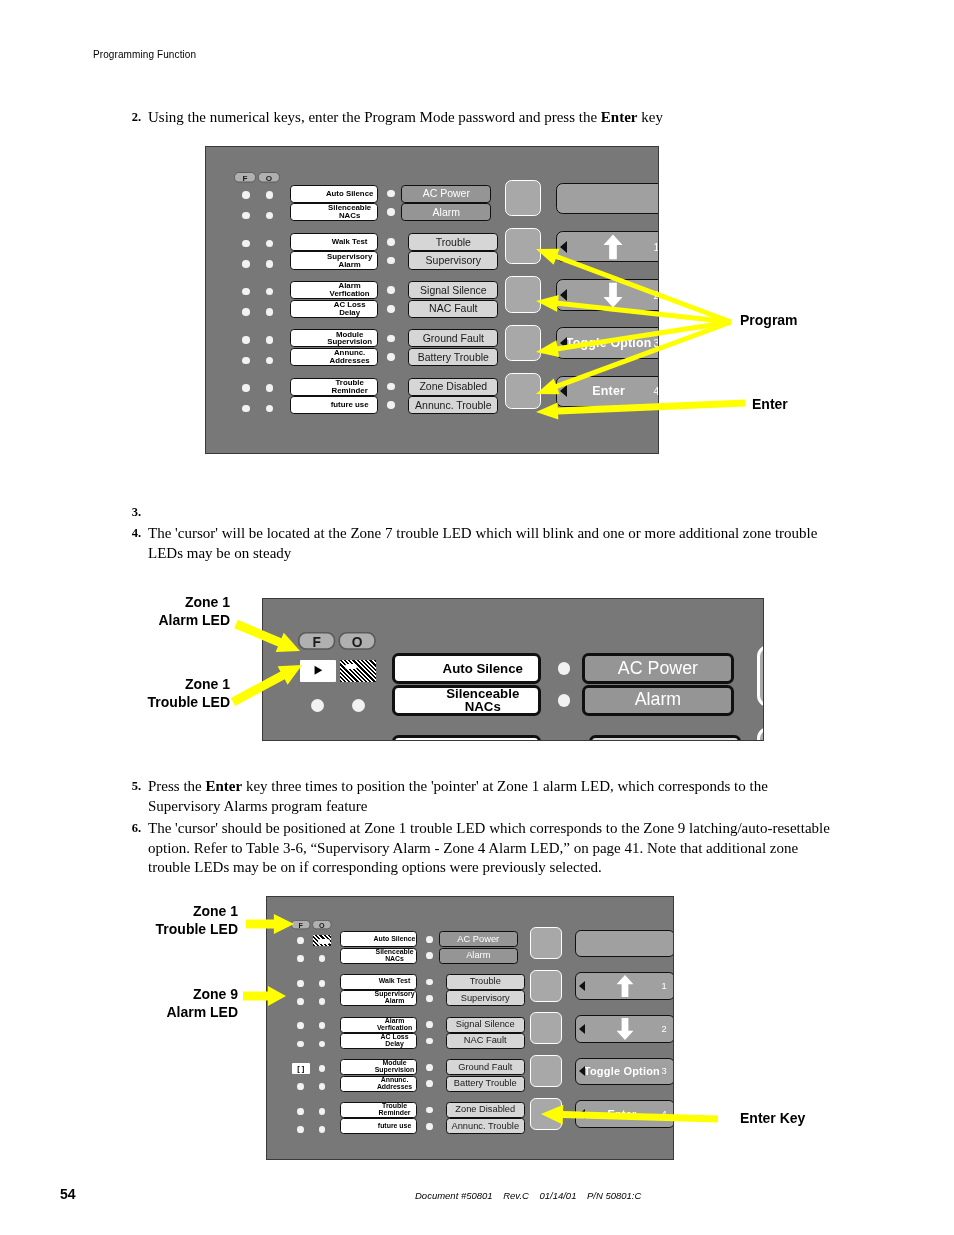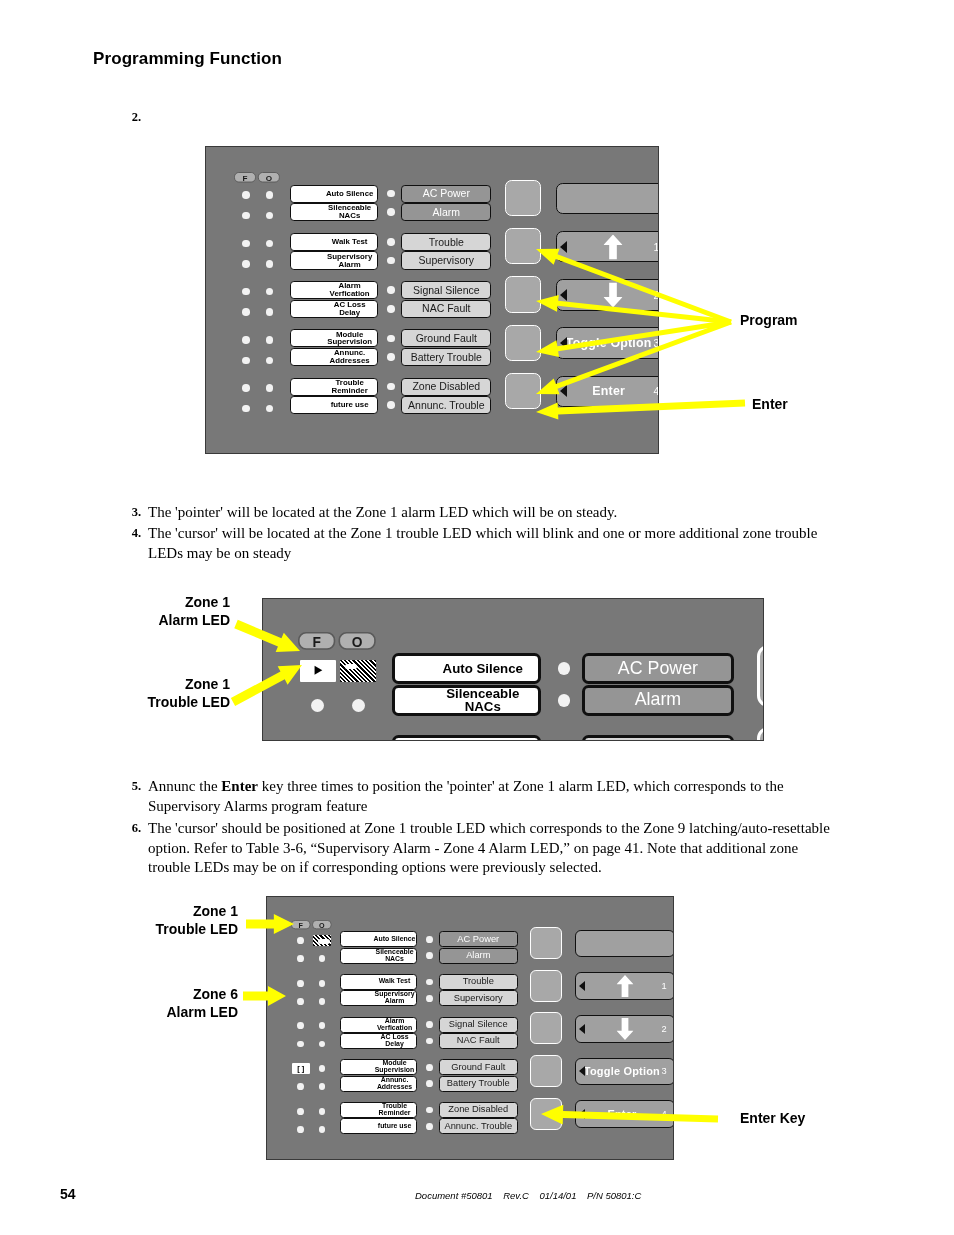--- a/index.html
+++ b/index.html
@@ -7,21 +7,21 @@
     width:954px;height:1235px;background:#ffffff;
     font-family:"Liberation Serif", serif;
     position:relative;overflow:hidden;
   }
   .page{position:absolute;inset:0;}
 
   
   .hdr{
     position:absolute;left:93px;top:49px;
     font-family:"Liberation Sans", sans-serif;
-    font-weight:bold;font-size:17px;color:#000;letter-spacing:.1px;
+    font-weight:normal;font-size:10px;color:#000;letter-spacing:.1px;
   }
   .ftr-page{
     position:absolute;left:60px;top:1186px;
     font-family:"Liberation Sans", sans-serif;
     font-weight:bold;font-size:14px;color:#000;
   }
   .ftr-doc{
     position:absolute;left:415px;top:1190px;
     font-family:"Liberation Sans", sans-serif;
     font-style:italic;font-size:9.5px;color:#000;white-space:pre;
@@ -98,21 +98,21 @@
   }
   
   .lbl-g{
     position:absolute;border:2px solid #101010;border-radius:4px;
     box-sizing:border-box;
     font-family:"Liberation Sans", sans-serif;
     display:flex;align-items:center;justify-content:center;
     text-align:center;line-height:1;
   }
   .lbl-g.dark{background:#959595;color:#ffffff;}
-  .lbl-g.light{background:#d6d6d6;color:#1a1a1a;}
+  .lbl-g.light{background:#d6d6d6;color:#1a1a1a;margin-left:7px;}
 
   
   .key-sq{
     position:absolute;background:#a8a8a8;border:2px solid #ffffff;
     border-radius:7px;box-sizing:border-box;
   }
   
   .key-wide{
     position:absolute;background:#a0a0a0;border:2px solid #101010;
     border-radius:7px;box-sizing:border-box;
@@ -136,20 +136,21 @@
 </style>
 </head>
 <body>
 
 <div class="page">
 
   <div class="hdr">Programming Function</div>
 
   <div class="step" style="left:123px;top:108px;width:700px;">
     <div class="num">2.</div>
+    <div class="body"><span>Using the numerical keys, enter the Program Mode password and press the </span><b>Enter</b><span> key</span></div>
   </div>
 
   <div class="panel" id="fig1-panel" style="left:205px;top:146px;width:452px;height:306px;">
       <div class="panel-inner">
         <div class="fo-head" style="left: 28.325px; top: 25.19px; transform: scale(0.955); transform-origin: left top; gap: 2px;">
           <div class="fo-tag">F</div>
           <div class="fo-tag">O</div>
         </div>
         <div class="led" style="width: 7.64px; height: 7.64px; left: 35.965px; top: 44.29px; position: absolute;"></div>
         <div class="led" style="width: 7.64px; height: 7.64px; left: 59.84px; top: 44.29px; position: absolute;"></div>
@@ -232,26 +233,25 @@
           <div class="knum" style="font-size: 10.505px; right: 8.595px;">4</div>
         </div>
       </div>
     </div>
 
   <div class="callout" style="left:740px;top:312px;">Program</div>
   <div class="callout" style="left:752px;top:396px;">Enter</div>
 
   <div class="step" style="left:123px;top:503px;width:720px;">
     <div class="num">3.</div>
-    <div class="body">The 'pointer' will be located at the Zone 1 alarm LED which will be on steady.</div>
   </div>
 
   <div class="step" style="left:123px;top:524px;width:705px;">
     <div class="num">4.</div>
-    <div class="body">The 'cursor' will be located at the Zone 1 trouble LED which will blink and one or more additional zone trouble LEDs may be on steady</div>
+    <div class="body">The 'cursor' will be located at the Zone 7 trouble LED which will blink and one or more additional zone trouble LEDs may be on steady</div>
   </div>
 
   <div class="panel" id="fig2-panel" style="left:262px;top:598px;width:500px;height:141px;">
       <div class="panel-inner">
         <div class="fo-head" style="left: 35.3px; top: 33.16px; transform: scale(1.62); transform-origin: left top; gap: 2px;">
           <div class="fo-tag">F</div>
           <div class="fo-tag">O</div>
         </div>
         <div class="led-pointer" style="width: 35.64px; height: 22.68px; left: 36.92px; top: 60.7px; font-size: 14.58px; position: absolute;">⯈</div>
         <div class="led-blink" style="width: 35.64px; height: 22.68px; left: 77.42px; top: 60.7px; position: absolute;"></div>
@@ -270,21 +270,21 @@
       </div>
     </div>
 
   <div class="callout" style="left:120px;top:594px;text-align:right;width:110px;">Zone 1
 Alarm LED</div>
   <div class="callout" style="left:110px;top:676px;text-align:right;width:120px;">Zone 1
 Trouble LED</div>
 
   <div class="step" style="left:123px;top:777px;width:710px;">
     <div class="num">5.</div>
-    <div class="body"><span>Annunc the </span><b>Enter</b><span> key three times to position the 'pointer' at Zone 1 alarm LED, which corresponds to the Supervisory Alarms program feature</span></div>
+    <div class="body"><span>Press the </span><b>Enter</b><span> key three times to position the 'pointer' at Zone 1 alarm LED, which corresponds to the Supervisory Alarms program feature</span></div>
   </div>
 
   <div class="step" style="left:123px;top:819px;width:712px;">
     <div class="num">6.</div>
     <div class="body">The 'cursor' should be positioned at Zone 1 trouble LED which corresponds to the Zone 9 latching/auto-resettable option.  Refer to Table 3-6, “Supervisory Alarm - Zone 4 Alarm LED,” on page 41.  Note that additional zone trouble LEDs may be on if corresponding options were previously selected.</div>
   </div>
 
   <div class="panel" id="fig3-panel" style="left:266px;top:896px;width:406px;height:262px;">
       <div class="panel-inner">
         <div class="fo-head" style="left: 23.675px; top: 23.21px; transform: scale(0.845); transform-origin: left top; gap: 2px;">
@@ -369,21 +369,21 @@
         <div class="key-wide" style="left: 308.44px; top: 203.195px; width: 99.71px; height: 27.885px; border-width: 1.69px; border-radius: 5.915px;">
           <div class="tri" style="border-top-width: 5.915px; border-bottom-width: 5.915px; border-right-width: 6.76px; left: 2.535px;"></div>
           <div class="klabel" style="font-size: 10.985px; padding-right: 6.76px;">Enter</div>
           <div class="knum" style="font-size: 9.295px; right: 7.605px;">4</div>
         </div>
       </div>
     </div>
 
   <div class="callout" style="left:118px;top:903px;text-align:right;width:120px;">Zone 1
 Trouble LED</div>
-  <div class="callout" style="left:128px;top:986px;text-align:right;width:110px;">Zone 6
+  <div class="callout" style="left:128px;top:986px;text-align:right;width:110px;">Zone 9
 Alarm LED</div>
   <div class="callout" style="left:740px;top:1110px;text-align:center;">Enter Key</div>
 
   <svg class="arrowlayer" id="arrows" viewBox="0 0 954 1235">
       <polygon points="731.8764926572098,319.65868399786416 557.480073476005,254.3718193813106 559.5836558533085,248.75266097618461 536,249 553.6235057842819,264.6736097907082 555.7270881615854,259.05445138558224 730.1235073427902,324.34131600213584" fill="#ffff00"></polygon>
       <polygon points="731.2676829992998,319.5143721493583 558.141208084947,300.86998254319724 558.7836472832668,294.9044757016571 536,301 556.9634028880276,311.80674508602084 557.6058420863474,305.8412382444807 730.7323170007002,324.4856278506417" fill="#ffff00"></polygon>
       <polygon points="730.6198570393651,319.5290707558735 557.3640343876787,346.1838127022868 556.451691282155,340.25358251638306 536,352 559.0366634144721,357.05590137644356 558.1243203089484,351.12567119053983 731.3801429606349,324.4709292441265" fill="#ffff00"></polygon>
       <polygon points="730.1340647931021,319.65475881465153 555.7721872241686,384.03452899395006 553.6939427276137,378.4059501491137 536,394 559.5823021345194,394.35359020948334 557.5040576379645,388.725011364647 731.8659352068979,324.34524118534847" fill="#ffff00"></polygon>
       <polygon points="744.8494218445264,399.5032406117815 557.8290522847569,407.55674934880506 557.6139406340806,402.5613787942072 536,412 558.3453202463804,419.5456386798399 558.1302085957041,414.55026812524204 745.1505781554736,406.4967593882185" fill="#ffff00"></polygon>
       <polygon points="234.25084772568067,628.1461387243124 277.9808361845974,646.5947276054179 275.64863315217167,652.122912571168 300,651 283.81134376566183,632.774265191043 281.4791407332361,638.302450156793 237.74915227431933,619.8538612756876" fill="#ffff00"></polygon>

